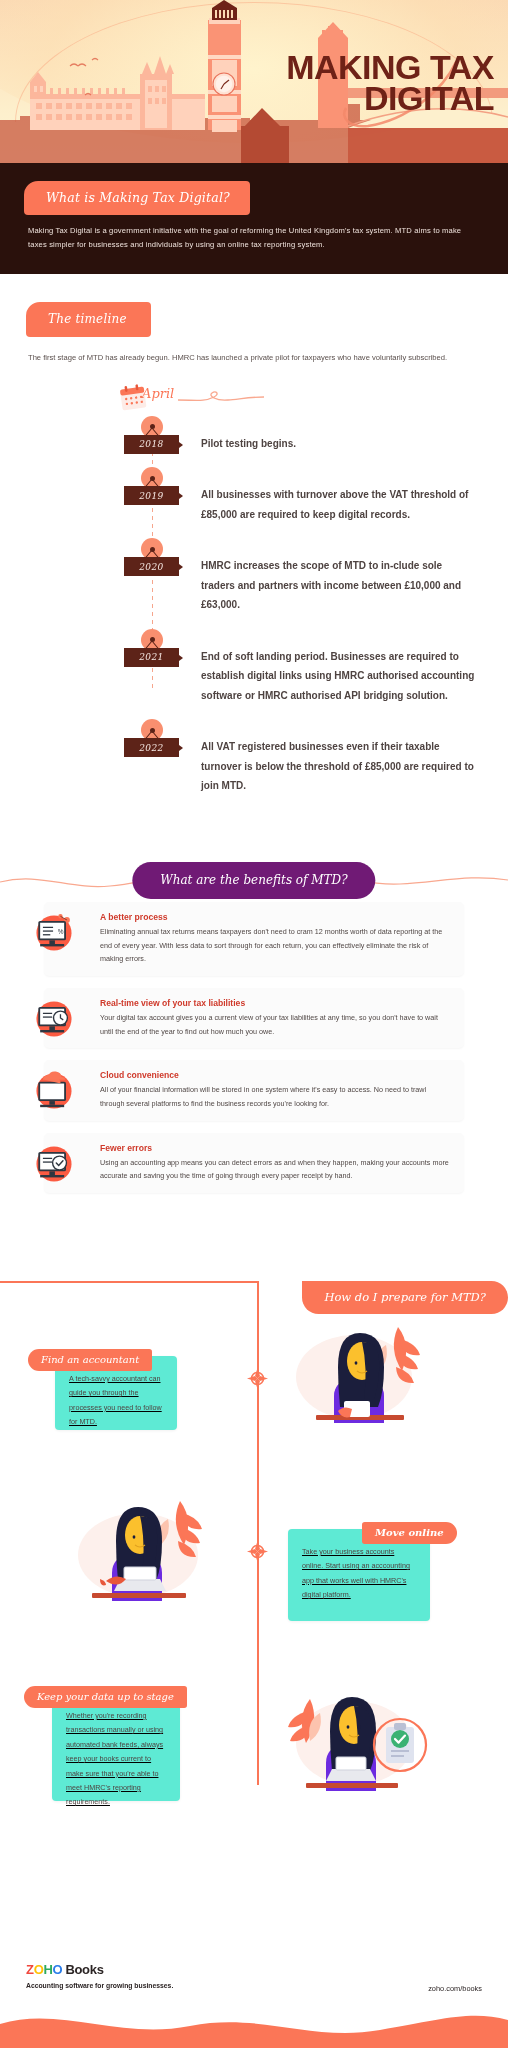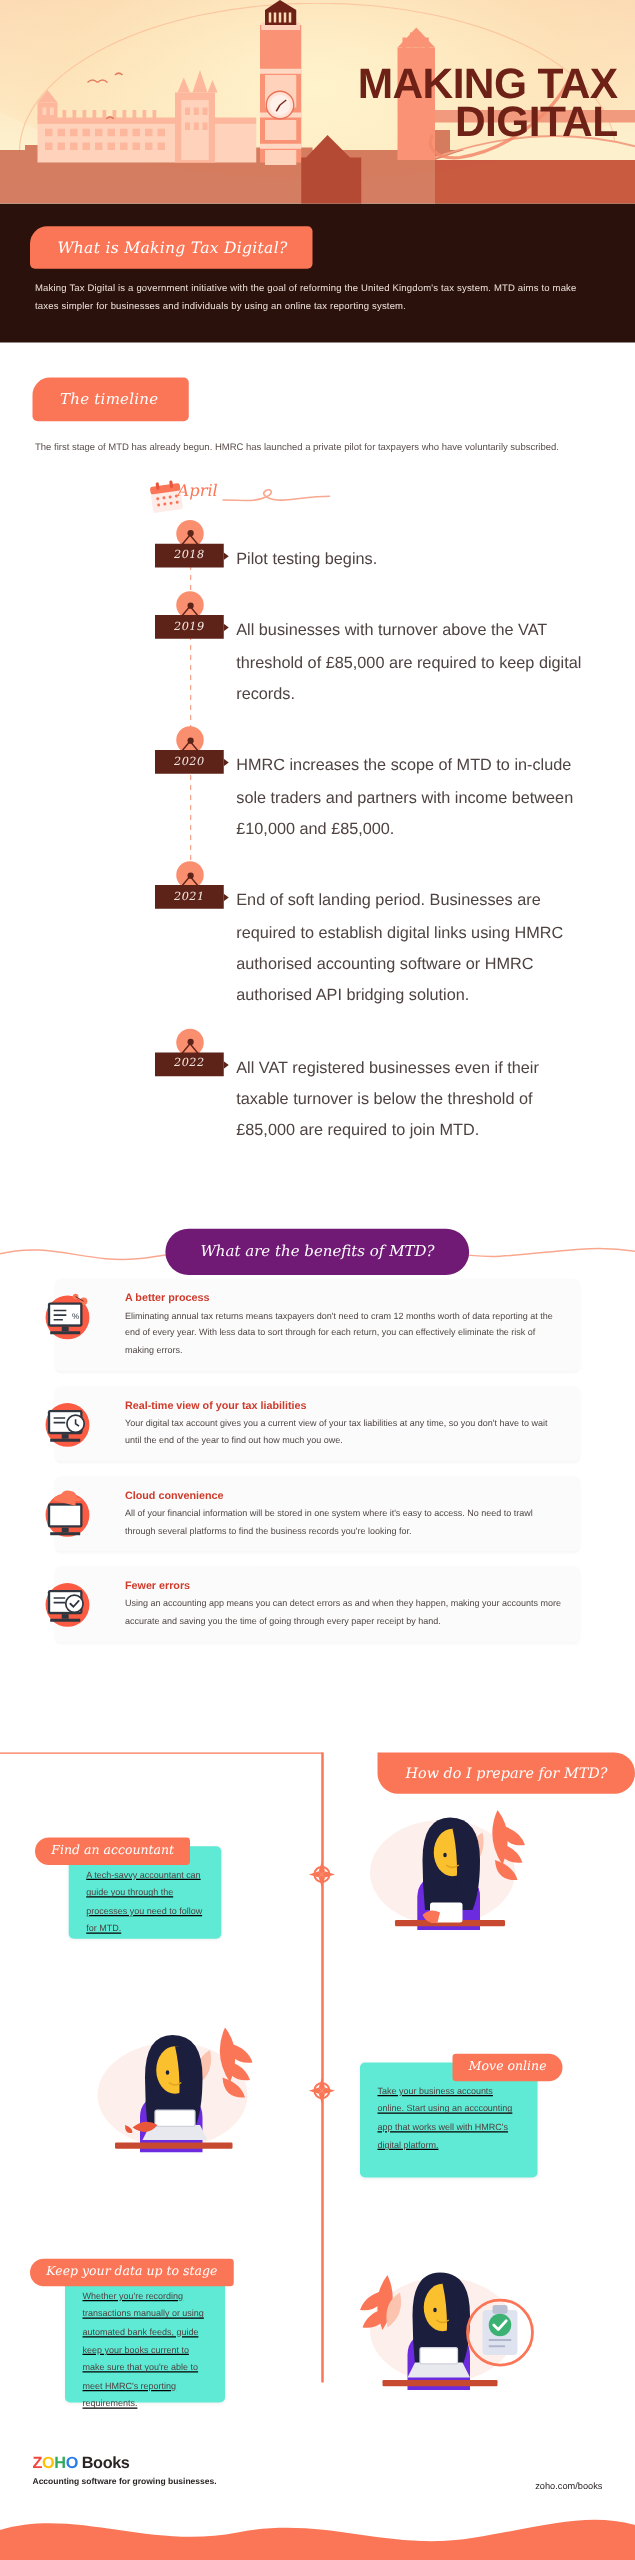--- a/index.html
+++ b/index.html
@@ -106,21 +106,21 @@
   }
   .april-squiggle { position:absolute; left:56px; top:6px; }
 
   .tl-line {
     position:absolute;
     left:152px; top:38px;
     width:1.4px;
     height: 268px;
     background: repeating-linear-gradient(180deg, #f6a58c 0 4px, transparent 4px 8px);
   }
-  .tl-item { position:relative; min-height:34px; margin-bottom:14px; padding-left:0; }
+  .tl-item { position:relative; min-height:34px; margin-bottom:14px; padding-left:12px; }
   .tl-node {
     position:absolute;
     left: 141px; top: 0px;
     width:22px; height:22px; border-radius:50%;
     background:#f98f6f;
     display:flex; align-items:center; justify-content:center;
   }
   .tl-node .dot { width:5px; height:5px; border-radius:50%; background:#5d2318; }
   .tl-hang {
     position:absolute; left:141px; top: 11px;
@@ -143,22 +143,23 @@
     width:0;height:0;
     border-top:3.5px solid transparent;
     border-bottom:3.5px solid transparent;
     border-left:4px solid #5d2318;
   }
   .tl-text {
     margin-left: 189px;
     margin-right: 32px;
     padding-top: 18px;
     color:#4e4341;
-    font-size:13px;
+    font-size:10px;
     line-height:1.95;
+    font-weight:bold;
   }
 
   
   .benefits-sec { margin-top: 26px; position:relative; padding-bottom:14px; }
   .wavy-head { position:relative; height:46px; }
   .wavy-head svg { position:absolute; left:0; top:10px; }
   .round-pill {
     position:absolute;
     left:50%; transform:translateX(-50%);
     top: 6px;
@@ -237,21 +238,21 @@
   }
   .prep-label {
     position:absolute;
     background:#fb7657; color:#fff;
     font-family:"DejaVu Serif", serif; font-style:italic;
     font-size:10px;
     padding: 5px 13px 6px 13px;
     border-radius: 12px 3px 3px 12px;
     white-space:nowrap;
   }
-  .prep-label.right-side { border-radius: 3px 12px 12px 3px; }
+  .prep-label.right-side { border-radius: 3px 12px 12px 3px; font-weight: bold; }
 
   
   .footer {
     position:absolute; left:0; bottom:0;
     width:508px; height: 90px;
     background:#fff;
   }
   .footer-inner { position:absolute; left:26px; top:4px; }
   .zoho-logo { font-size:13px; font-weight:bold; letter-spacing:-0.3px; }
   .zoho-logo .z { color:#f0483e; }
@@ -456,21 +457,21 @@
           </div>
           <div class="tl-item">
             <div class="tl-node">
               <span class="dot"></span>
             </div>
             <svg class="tl-hang" viewBox="0 0 22 14">
               <path d="M11 1 L1 13 M11 1 L21 13" stroke="#5d2318" stroke-width="1.1" fill="none"></path>
             </svg>
             <div class="tl-year">2020</div>
             <div class="tl-arrow"></div>
-            <div class="tl-text">HMRC increases the scope of MTD to in-clude sole traders and partners with income between £10,000 and £85,000.</div>
+            <div class="tl-text">HMRC increases the scope of MTD to in-clude sole traders and partners with income between £10,000 and £63,000.</div>
           </div>
           <div class="tl-item">
             <div class="tl-node">
               <span class="dot"></span>
             </div>
             <svg class="tl-hang" viewBox="0 0 22 14">
               <path d="M11 1 L1 13 M11 1 L21 13" stroke="#5d2318" stroke-width="1.1" fill="none"></path>
             </svg>
             <div class="tl-year">2021</div>
             <div class="tl-arrow"></div>
@@ -652,21 +653,21 @@
 
       <path d="M58 98 l40 0 l6 12 l-52 0 Z" fill="#e8e9ee"></path>
       <rect x="62" y="86" width="32" height="13" rx="1.5" fill="#fff" stroke="#cfd2dc" stroke-width="1"></rect>
 
       <path d="M44 100 q10 -8 20 -2 q-8 10 -20 2Z" fill="#e8573a"></path>
       <path d="M38 98 q6 2 6 6 q-6 2 -6 -6Z" fill="#e8573a"></path>
       <rect x="30" y="112" width="94" height="5" rx="1" fill="#c74a30"></rect>
     </svg>
 
     <div class="prep-card" style="left:52px; top:440px; width:128px; height:108px;">
-      <p>Whether you're recording transactions manually or using automated bank feeds, guide keep your books current to make sure that you're able to meet HMRC's reporting requirements.</p>
+      <p>Whether you're recording transactions manually or using automated bank feeds, always keep your books current to make sure that you're able to meet HMRC's reporting requirements.</p>
     </div>
     <div class="prep-label" style="left:24px; top:433px;">Keep your data up to stage</div>
 
     <svg class="illus" style="left:282px; top:412px;" width="156" height="126" viewBox="0 0 156 126">
       <ellipse cx="72" cy="78" rx="58" ry="42" fill="#fdf0ec"></ellipse>
       <g fill="#fb7657">
         <path d="M28 34 q-14 18 -4 44 q14 -22 4 -44Z"></path>
         <path d="M26 46 q-16 4 -20 16 q18 2 20 -16Z"></path>
         <path d="M28 60 q-16 4 -20 16 q18 2 20 -16Z"></path>
       </g>

